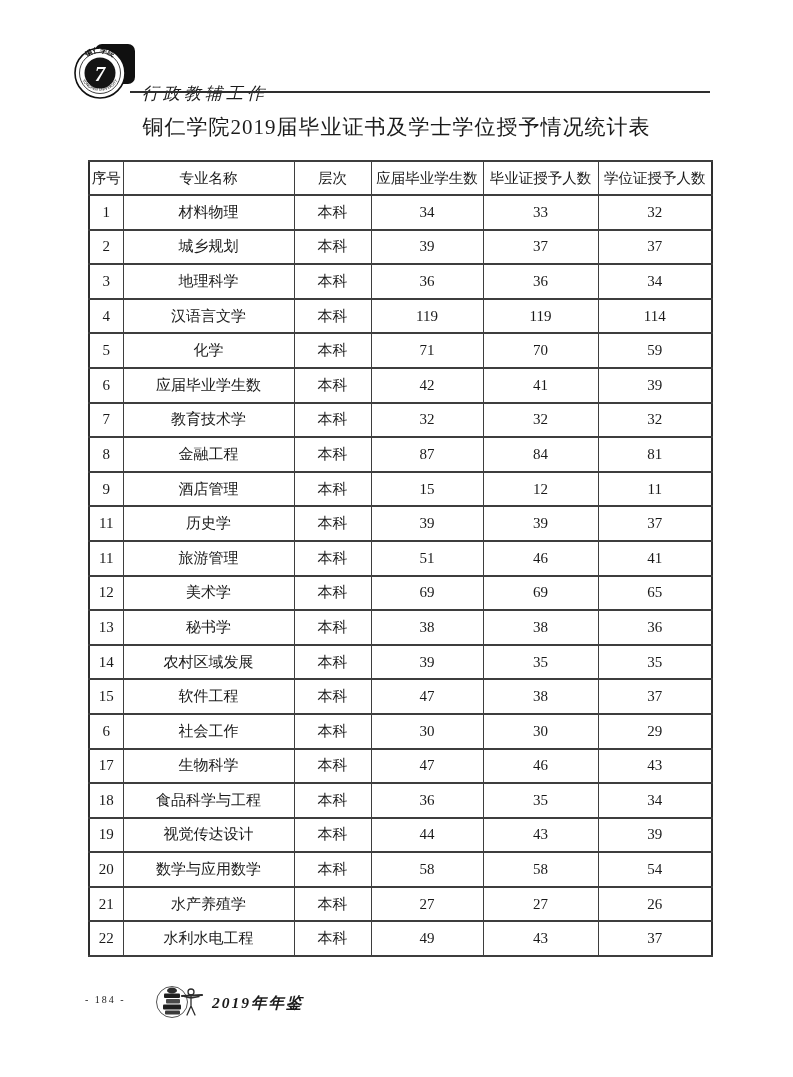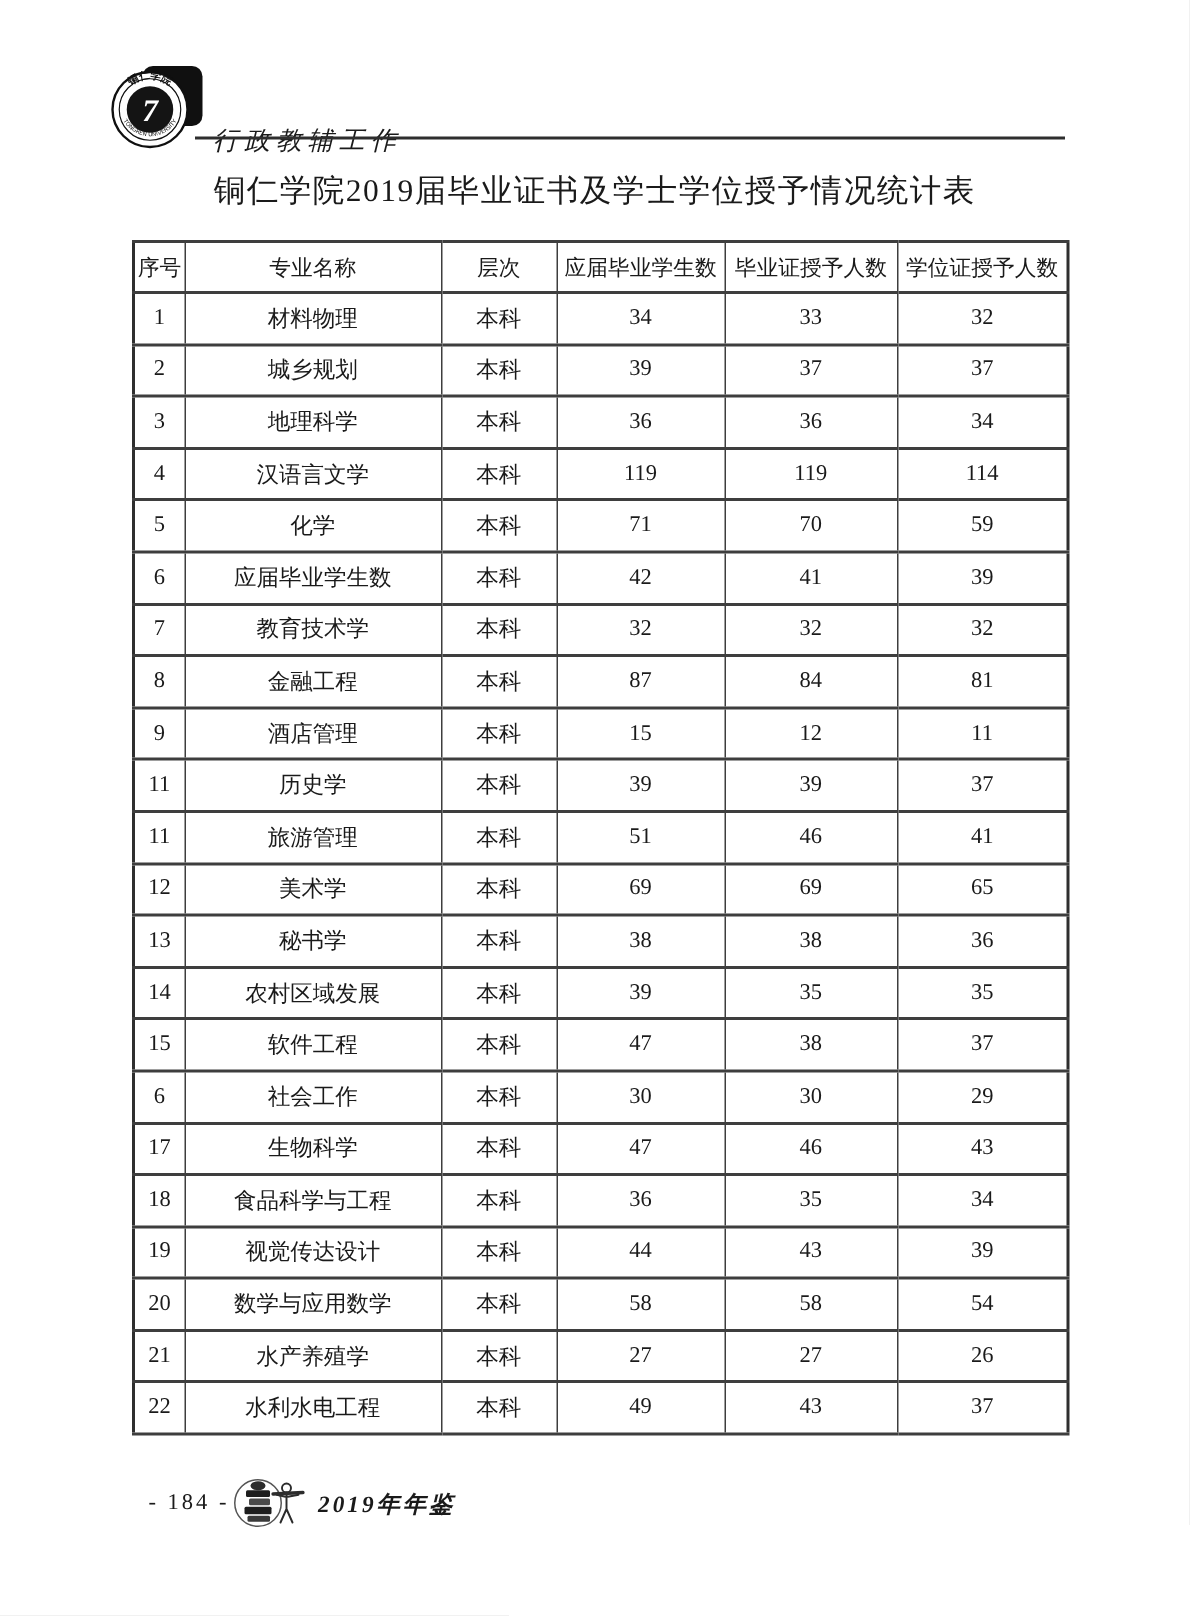--- a/index.html
+++ b/index.html
@@ -48,22 +48,22 @@
   }
   table.stats th {
     height:32px; font-weight:normal; font-size:14.5px;
     font-family:Liberation Mono, monospace;
     margin-left:32px;
   }
   table.stats td { height:32.6px; font-size:15px; }
 
   
   .page-number {
-    position:absolute; left:99px; top:994px;
-    font-size:15px; letter-spacing:2px;
+    position:absolute; left:85px; top:994px;
+    font-size:10px; letter-spacing:2px;
   }
   .footer-art { position:absolute; left:154px; top:979px; }
   .yearbook-label {
     position:absolute; left:212px; top:993px;
     font-size:15.5px; font-weight:bold; font-style:italic; letter-spacing:2px;
   }
 </style>
 </head>
 <body>
 

